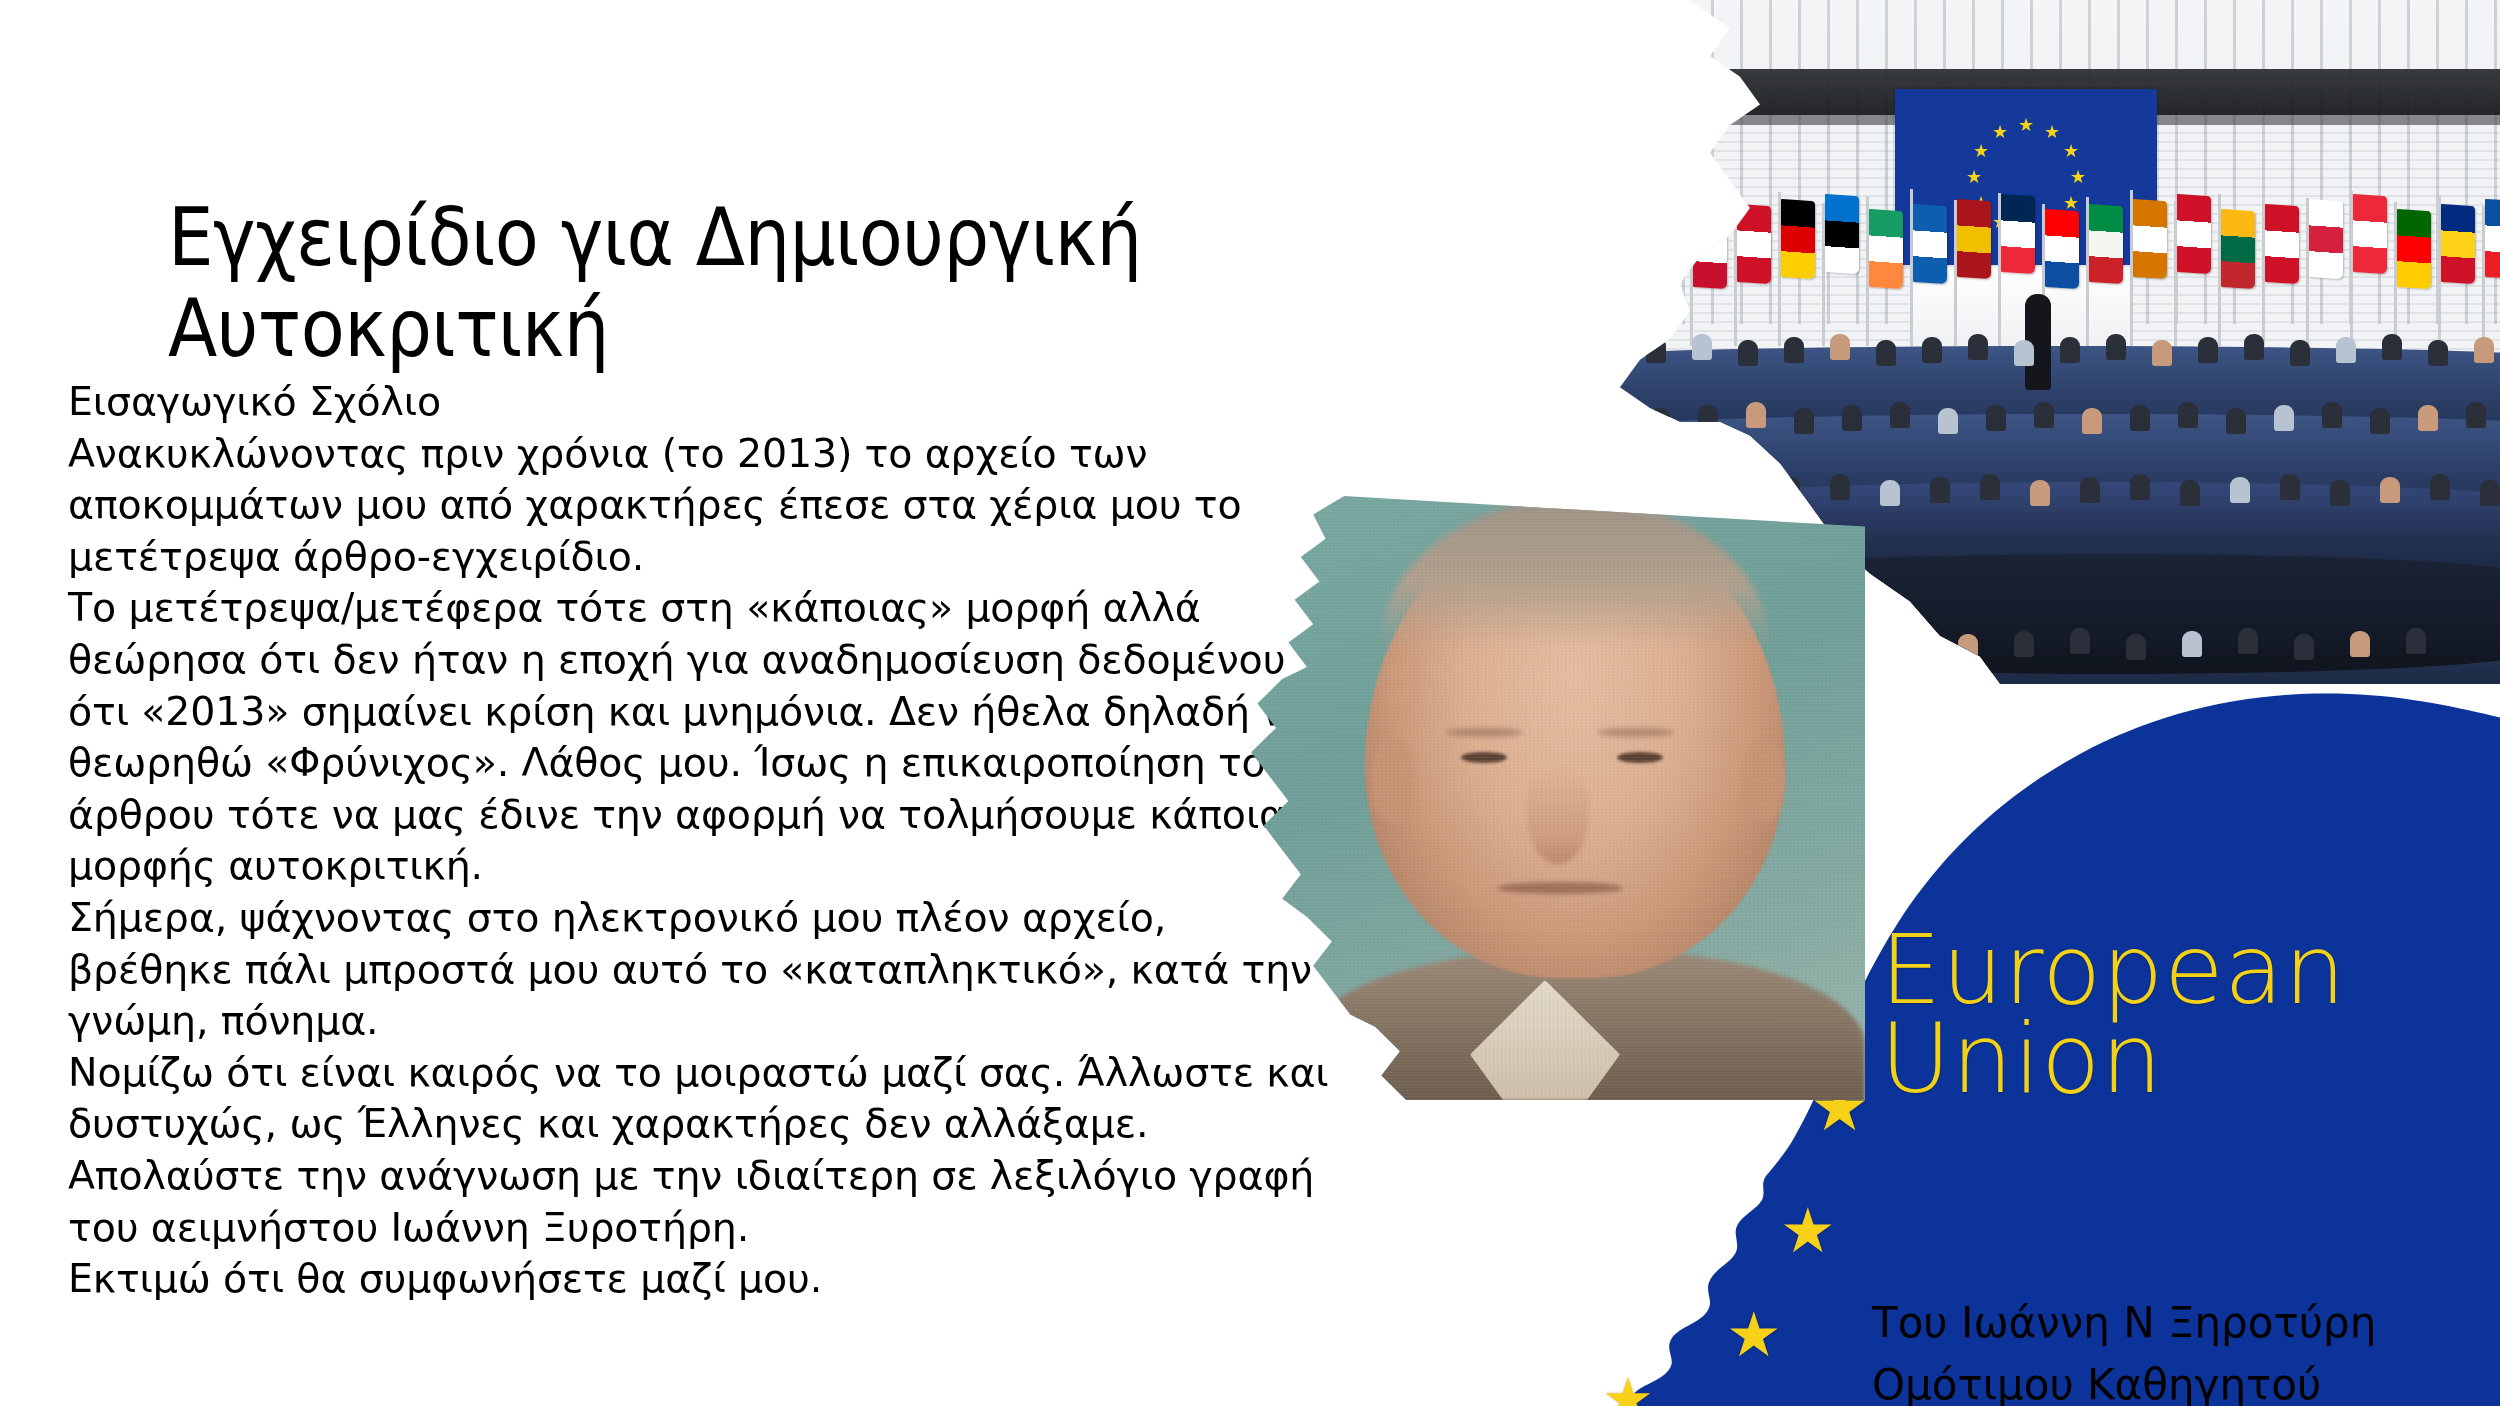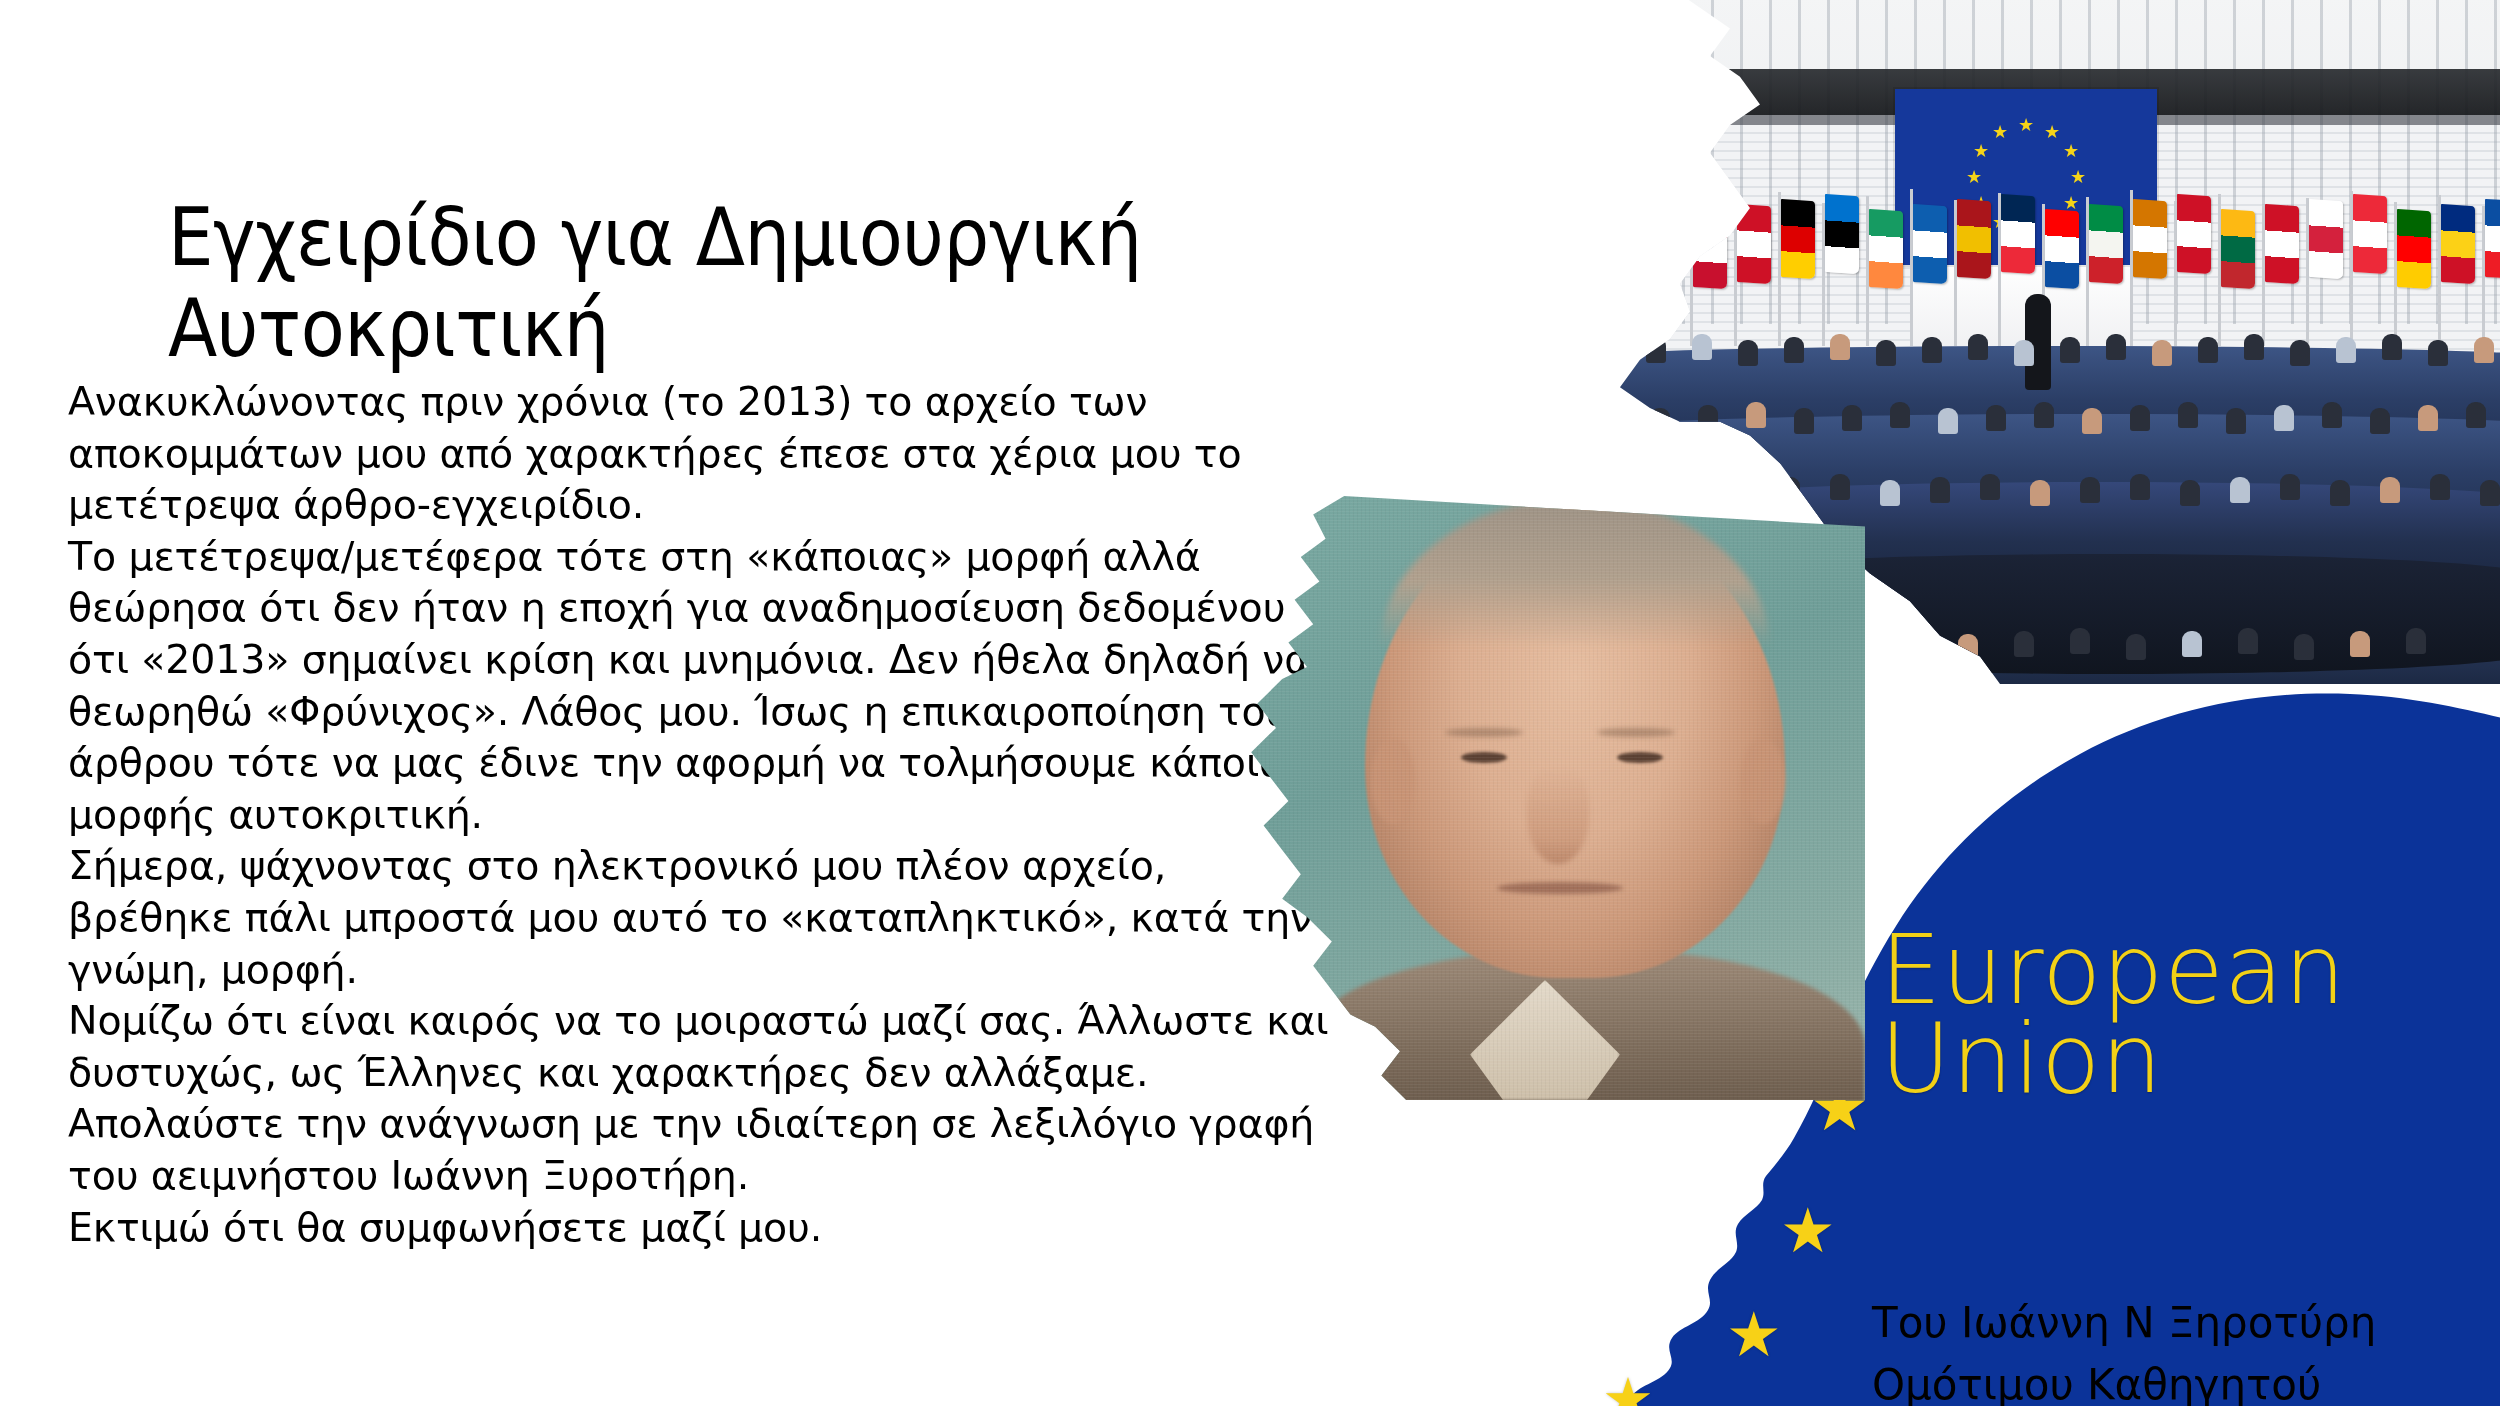--- a/index.html
+++ b/index.html
@@ -546,32 +546,33 @@
     <div class="eye l"></div>
     <div class="eye r"></div>
     <div class="nose"></div>
     <div class="mouth"></div>
     <div class="scan-texture"></div>
   </div>
 
   <h1 class="slide-title topmost">Εγχειρίδιο για Δημιουργική Αυτοκριτική</h1>
 
   <div class="body-text below" id="bodyText">
+      <p>Εισαγωγικό Σχόλιο</p>
       <p>Ανακυκλώνοντας πριν χρόνια (το 2013) το αρχείο των</p>
       <p>αποκομμάτων μου από χαρακτήρες έπεσε στα χέρια μου το</p>
       <p>μετέτρεψα άρθρο-εγχειρίδιο.</p>
       <p>Το μετέτρεψα/μετέφερα τότε στη «κάποιας» μορφή αλλά</p>
       <p>θεώρησα ότι δεν ήταν η εποχή για αναδημοσίευση δεδομένου</p>
       <p>ότι «2013» σημαίνει κρίση και μνημόνια. Δεν ήθελα δηλαδή να</p>
       <p>θεωρηθώ «Φρύνιχος». Λάθος μου. Ίσως η επικαιροποίηση του</p>
       <p>άρθρου τότε να μας έδινε την αφορμή να τολμήσουμε κάποιας</p>
       <p>μορφής αυτοκριτική.</p>
       <p>Σήμερα, ψάχνοντας στο ηλεκτρονικό μου πλέον αρχείο,</p>
       <p>βρέθηκε πάλι μπροστά μου αυτό το «καταπληκτικό», κατά την</p>
-      <p>γνώμη, μορφή.</p>
+      <p>γνώμη, πόνημα.</p>
       <p>Νομίζω ότι είναι καιρός να το μοιραστώ μαζί σας. Άλλωστε και</p>
       <p>δυστυχώς, ως Έλληνες  και χαρακτήρες δεν αλλάξαμε.</p>
       <p>Απολαύστε την ανάγνωση με την ιδιαίτερη σε λεξιλόγιο γραφή</p>
       <p>του αειμνήστου Ιωάννη Ξυροτήρη.</p>
       <p>Εκτιμώ ότι θα συμφωνήσετε μαζί μου.</p>
     </div>
 
 </div>
 
 </body></html>

